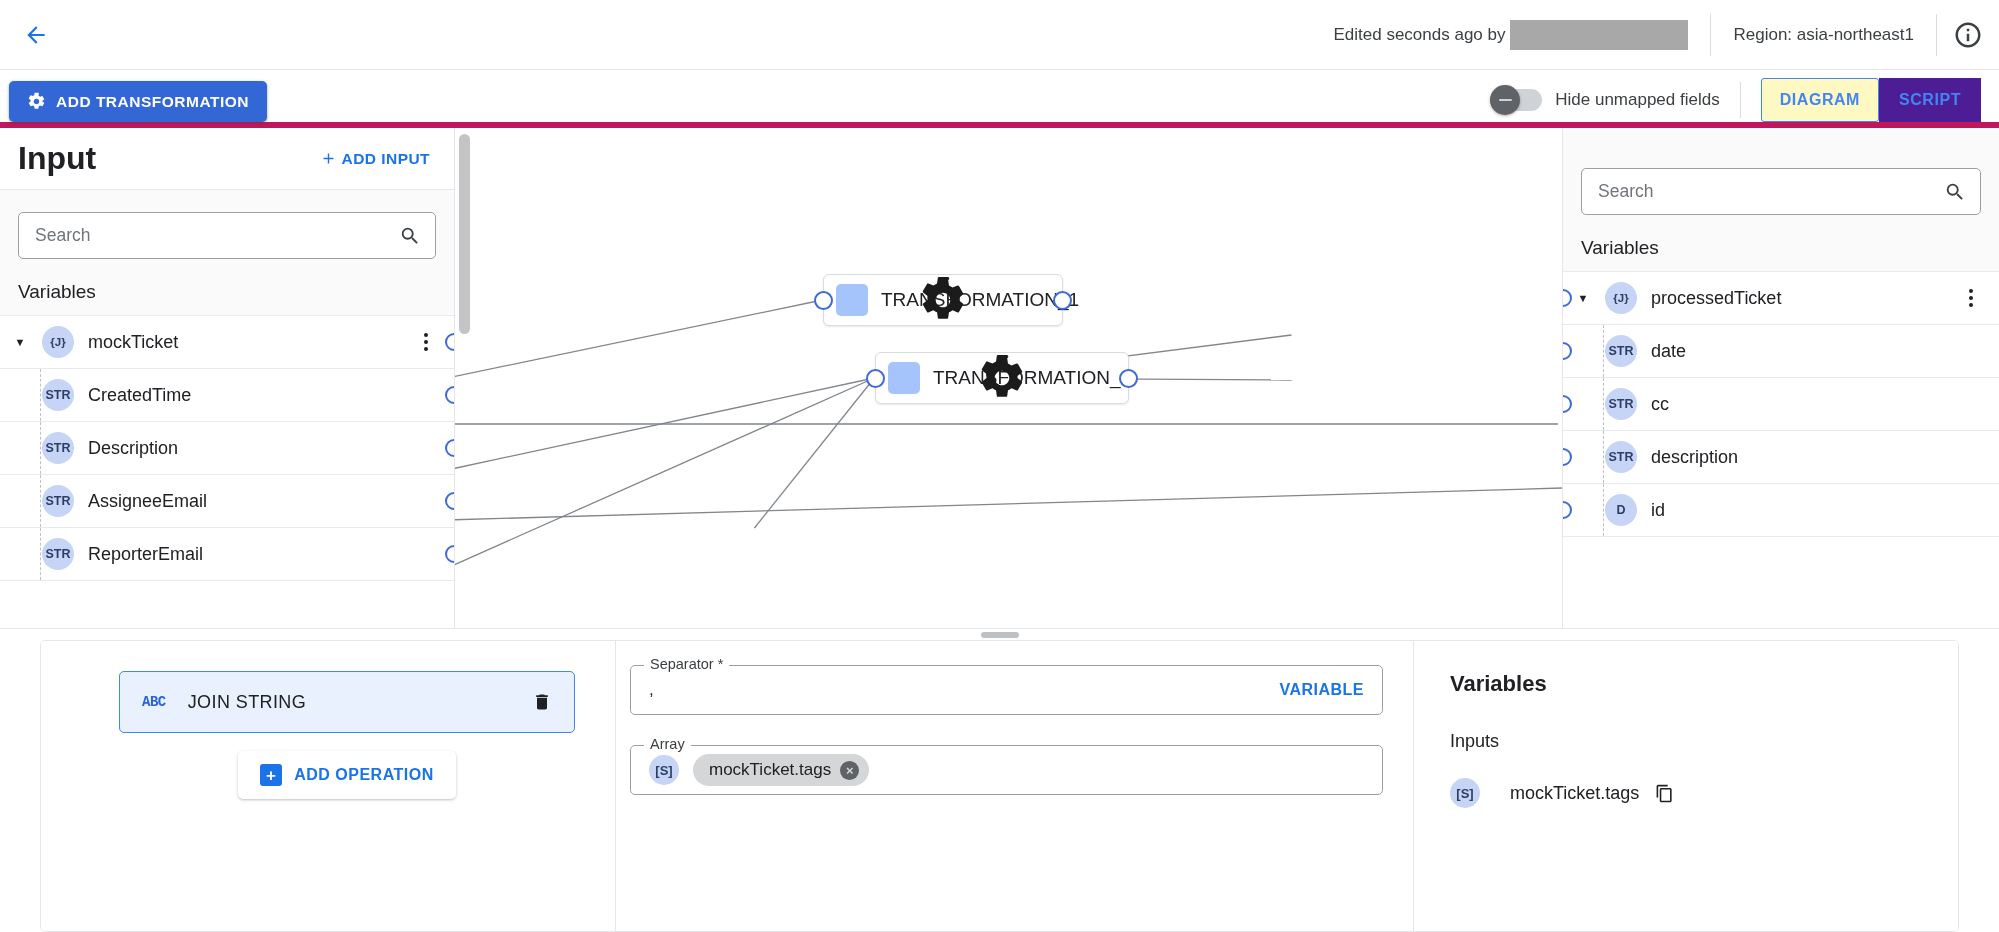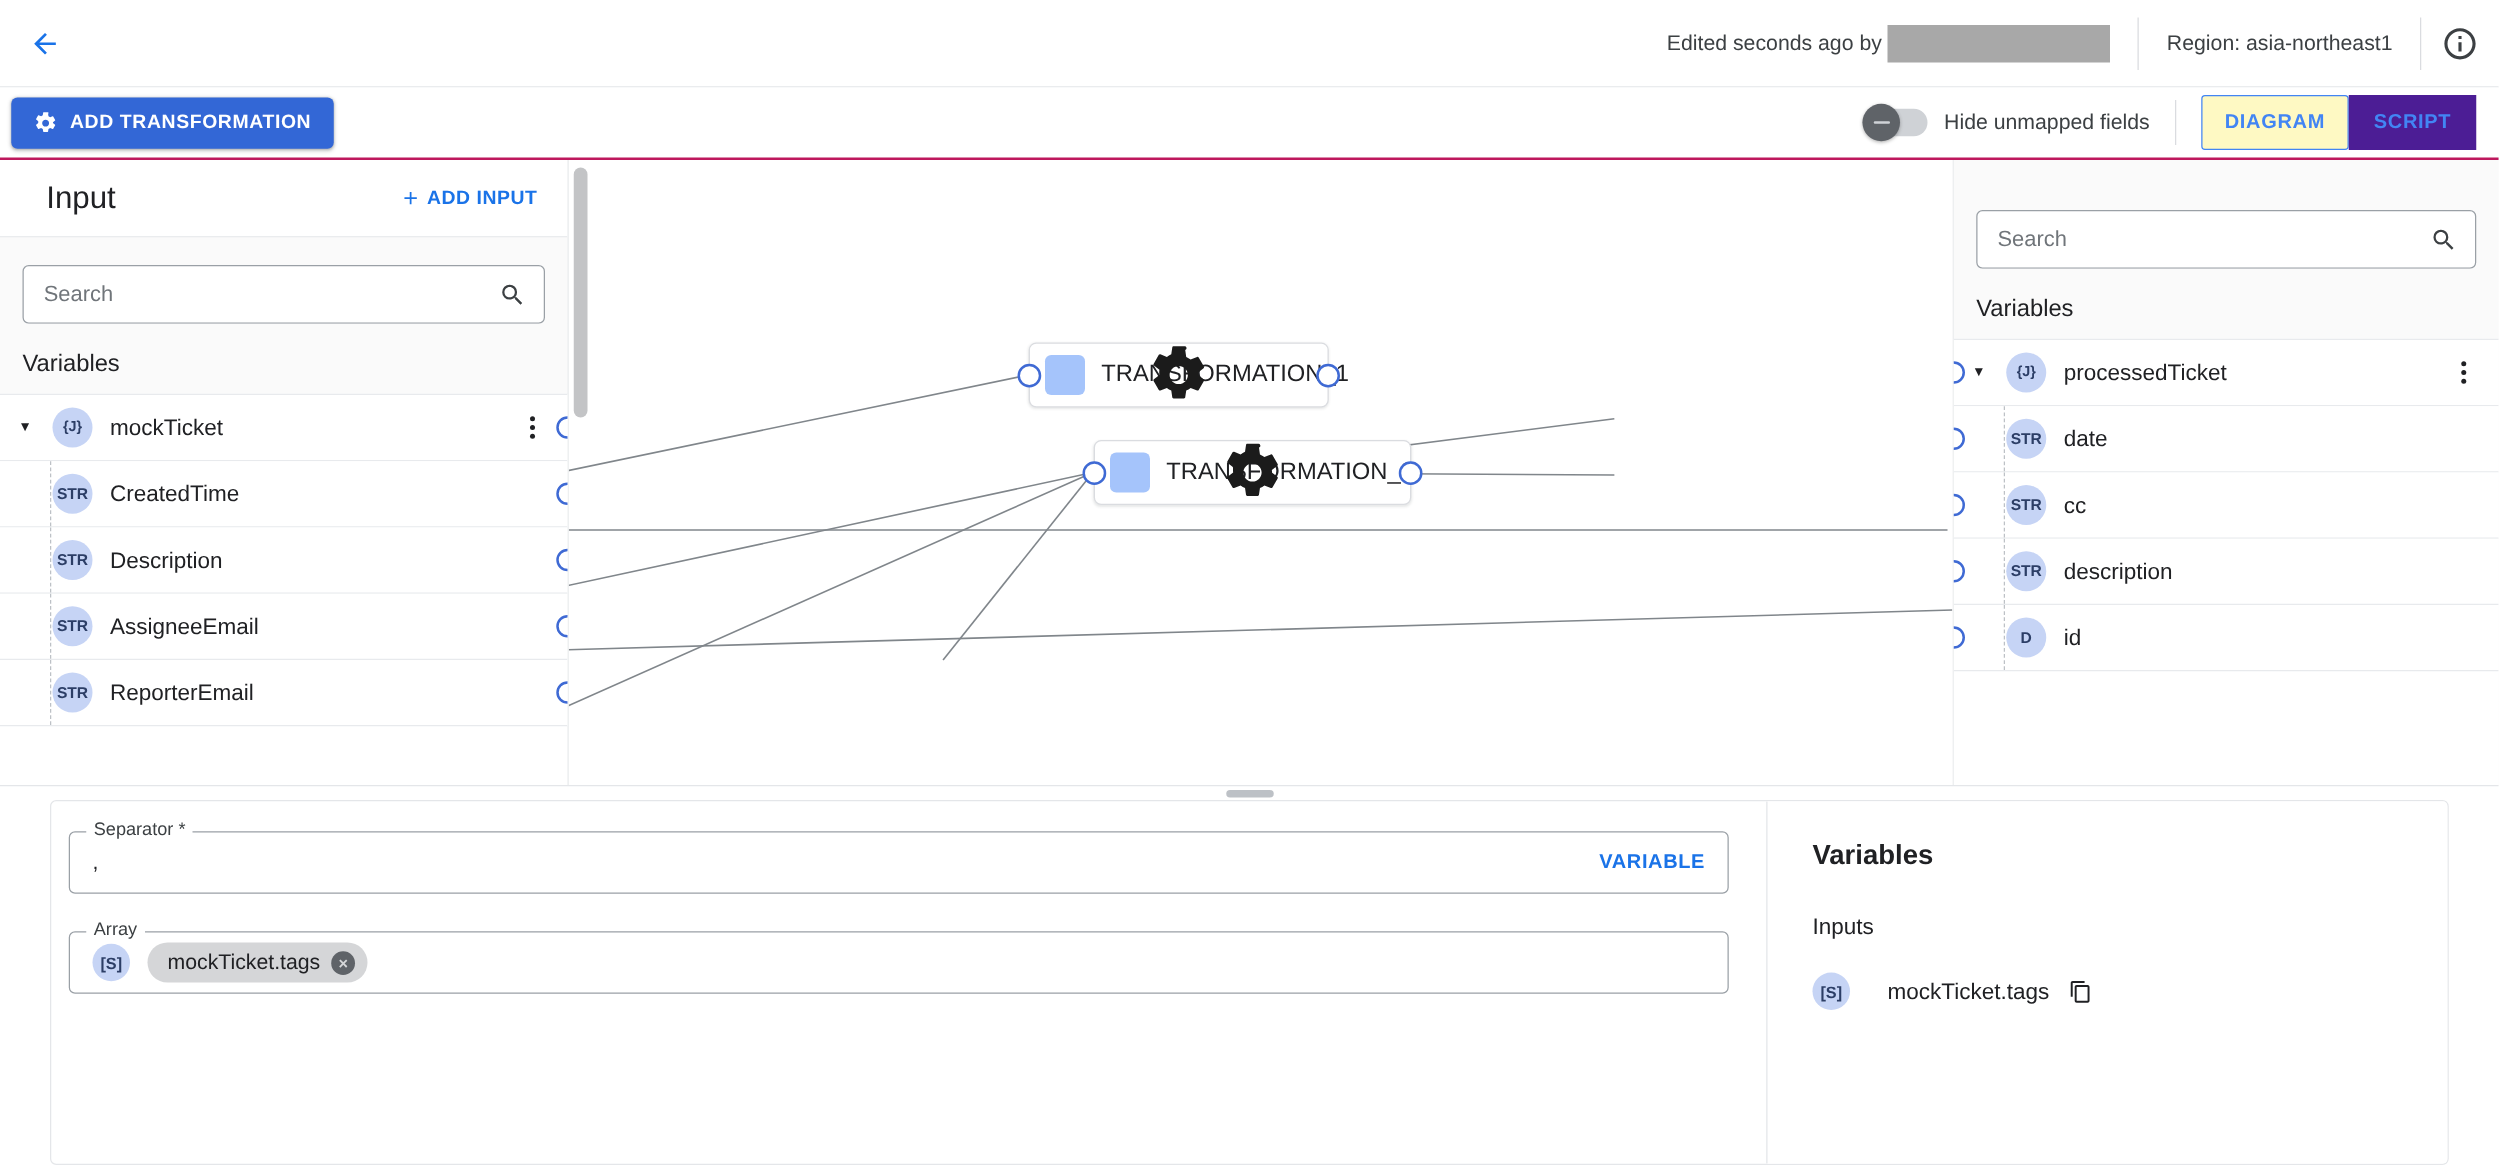--- a/index.html
+++ b/index.html
@@ -43,22 +43,22 @@
   .hdr-divider { width: 1px; height: 42px; background: #dadce0; }
   .region-info { font-size: 17px; color: #3c4043; padding: 0 22px; white-space: nowrap; }
   .info-icon-wrap {
     width: 62px; display: flex; align-items: center; justify-content: center;
     cursor: pointer;
   }
 
   
   .toolbar {
     height: 58px; flex: 0 0 58px;
-    display: flex; align-items: center;
-    border-bottom: 2px solid #be185d;
+    display: flex; align-items: flex-end;
+    border-bottom: 6px solid #be185d;
     background: #fff;
     padding: 0 18px 0 9px;
   }
   .btn-primary {
     display: inline-flex; align-items: center; gap: 10px;
     background: #3367d6; color: #fff;
     border: none; border-radius: 5px;
     height: 41px; padding: 0 18px;
     font-size: 15.5px; font-weight: 600; letter-spacing: 0.5px;
     cursor: pointer;
@@ -100,21 +100,21 @@
     width: 455px; flex: 0 0 455px;
     display: flex; flex-direction: column;
     border-right: 1px solid #e4e6e9;
     background: #fafafa; overflow: hidden;
   }
   .panel-head {
     height: 62px; flex: 0 0 62px; background: #fff;
     display: flex; align-items: center; padding: 0 18px 0 18px;
     border-bottom: 1px solid #e4e6e9;
   }
-  .panel-head h2 { font-size: 25px; font-weight: 400; color: #202124; margin-left: 19px; }
+  .panel-head h2 { font-size: 32px; font-weight: 700; color: #202124; }
   .link-btn {
     margin-left: auto; display: inline-flex; align-items: center; gap: 5px;
     color: #1a73e8; font-size: 15.5px; font-weight: 600; letter-spacing: 0.45px;
     cursor: pointer; background: none; border: none; padding: 8px 6px; border-radius: 4px;
   }
   .search-wrap { padding: 22px 18px 0 18px; background: #fafafa; }
   .search-box {
     height: 47px; border: 1px solid #9aa0a6; border-radius: 5px;
     background: #fff; display: flex; align-items: center;
     padding: 0 14px 0 16px;
@@ -483,20 +483,37 @@
 
   <div class="drag-divider">
     <div class="drag-pill"></div>
   </div>
 
   <div class="bottom">
 
     <div class="op-card-wrap">
       <div class="op-card">
 
+        <div class="col-ops">
+          <div class="op-item">
+            <span class="op-abc">ABC</span>
+            <span class="op-name">JOIN STRING</span>
+            <span class="op-trash">
+              <svg width="20" height="20" viewBox="0 0 24 24">
+                <path fill="#202124" d="M6 19c0 1.1.9 2 2 2h8c1.1 0 2-.9 2-2V7H6v12zM19 4h-3.5l-1-1h-5l-1 1H5v2h14V4z"></path>
+              </svg>
+            </span>
+          </div>
+          <div class="add-op-wrap">
+            <button class="add-op-btn">
+              <span class="add-op-icon">+</span>
+              <span>ADD OPERATION</span>
+            </button>
+          </div>
+        </div>
 
         <div class="col-fields">
           <div class="field">
             <span class="flabel">Separator *</span>
             <span class="fvalue">,</span>
             <span class="variable-link">VARIABLE</span>
           </div>
           <div class="field">
             <span class="flabel">Array</span>
             <span class="sbadge">[S]</span>

